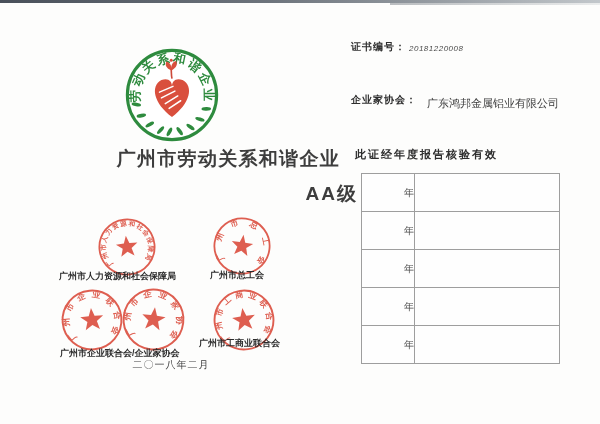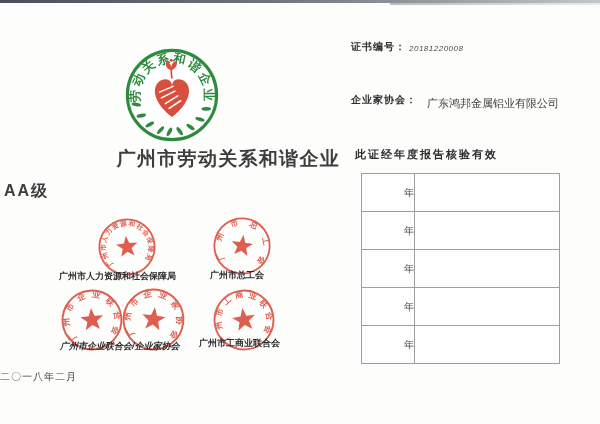--- a/index.html
+++ b/index.html
@@ -4,27 +4,27 @@
 <style>
   html,body{margin:0;padding:0;}
   body{width:600px;height:424px;background:#e9e9e9;font-family:"Liberation Sans","DejaVu Sans",sans-serif;}
   .sheet{position:relative;width:600px;height:424px;background:#fdfdfc;overflow:hidden;}
   .abs{position:absolute;}
   .scanline{left:0;top:0;width:600px;height:3px;background:linear-gradient(to right,#49505a,#6d747c 45%,#9aa0a6 75%,#c2c7cb);}
   .scanline2{right:0;top:3px;width:210px;height:2px;background:linear-gradient(to right,rgba(130,136,142,.55),rgba(180,186,190,.25));}
 
   
   .title1{left:0;top:146px;width:340px;text-align:right;font-size:19px;font-weight:600;color:#3d3d3d;letter-spacing:1.3px;}
-  .title2{left:4px;top:181px;width:340px;text-align:left;font-size:16px;font-weight:600;color:#3d3d3d;letter-spacing:2px;}
+  .title2{left:18px;top:181px;width:340px;text-align:right;font-size:19px;font-weight:600;color:#3d3d3d;letter-spacing:2px;}
   .seal-label{font-size:9px;font-weight:700;color:#2b2b2b;white-space:nowrap;}
   .lab-r1-l{left:59px;top:270px;}
   .lab-r1-r{left:210px;top:269px;}
-  .lab-r2-l{left:60px;top:340px;font-style:italic;}
+  .lab-r2-l{left:60px;top:347px;}
   .lab-r2-r{left:199px;top:337px;}
-  .date{left:0;top:358px;width:342px;text-align:left;font-size:10px;color:#3c3c3c;letter-spacing:1px;margin-top:12px;}
+  .date{left:0;top:358px;width:342px;text-align:center;font-size:10px;color:#3c3c3c;letter-spacing:1px;}
   .seal{opacity:.93;}
 
   
   .fieldlabel{font-size:10px;font-weight:700;color:#2e2e2e;letter-spacing:1px;white-space:nowrap;}
   .certno-label{left:351px;top:40px;}
   .certno-value{left:409px;top:44px;font-size:8px;color:#4a4a4a;letter-spacing:.5px;font-style:italic;}
   .sealfield-label{left:351px;top:93px;}
   .company{left:427px;top:96px;font-size:11px;color:#3c3c3c;white-space:nowrap;}
   .verify{left:355px;top:147px;font-size:11px;font-weight:700;color:#2e2e2e;letter-spacing:2px;white-space:nowrap;}
   table.years{left:361px;top:173px;border-collapse:collapse;}

